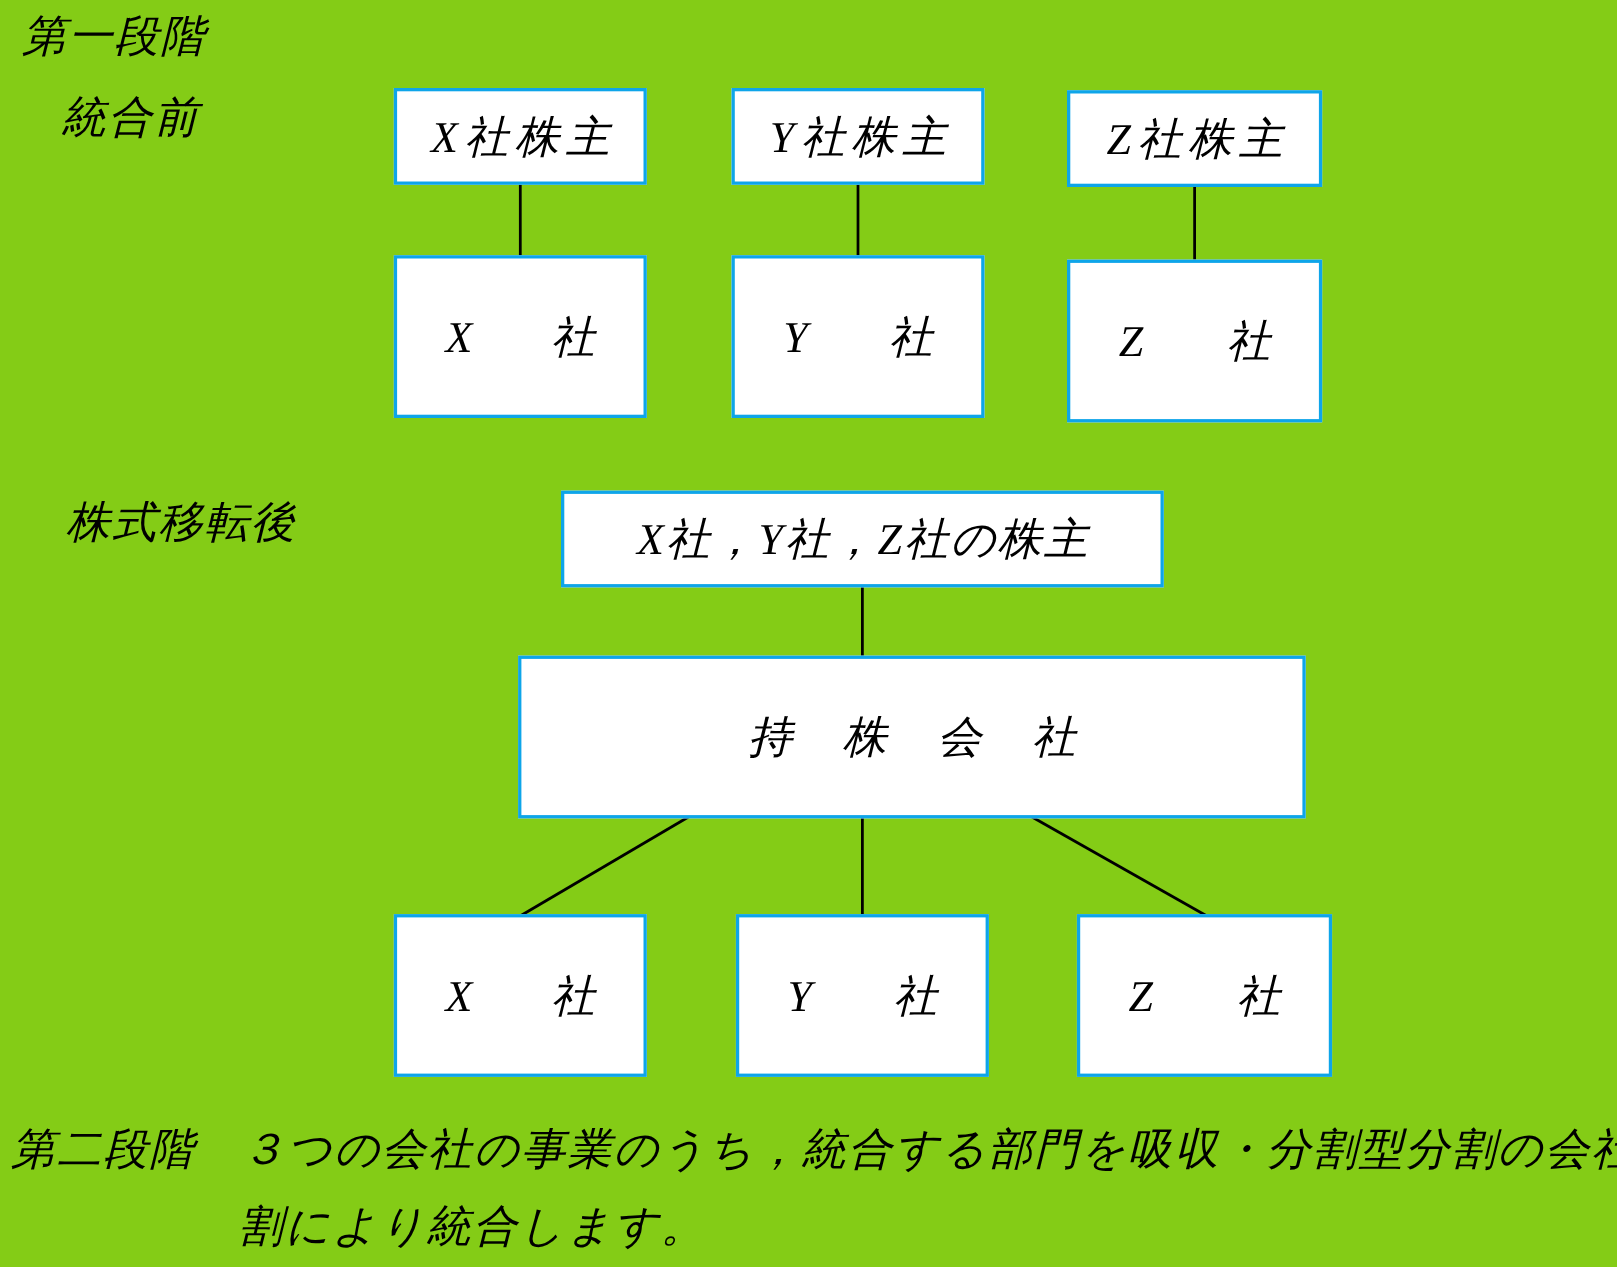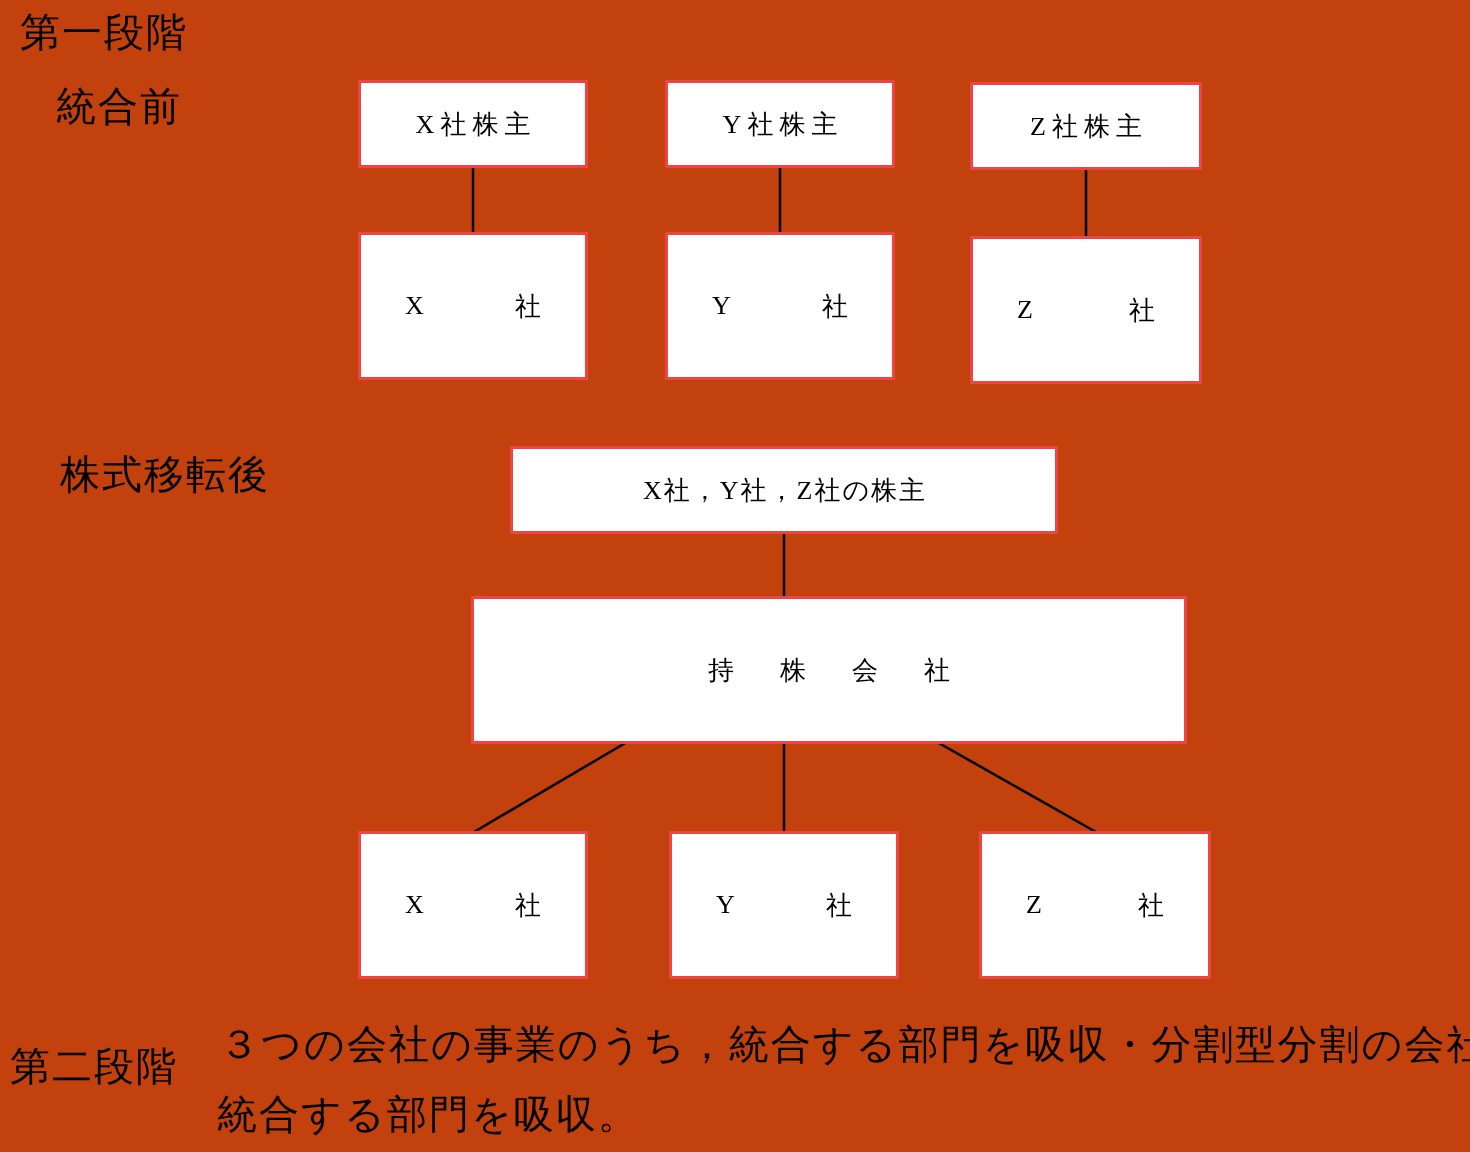--- a/index.html
+++ b/index.html
@@ -4,24 +4,25 @@
 <style>
   html, body {
     margin: 0;
     padding: 0;
     background: #ffffff;
   }
   .canvas {
     position: relative;
     width: 1470px;
     height: 1152px;
-    background: #c2410c;
+    background: #84cc16;
     color: #000000;
     font-family: "Liberation Serif", "DejaVu Serif", serif;
     overflow: hidden;
+    font-style: italic;
   }
   .connectors {
     position: absolute;
     left: 0;
     top: 0;
     width: 1470px;
     height: 1152px;
   }
   .connectors line {
     stroke: #000000;
@@ -30,26 +31,26 @@
   .txt {
     position: absolute;
     font-size: 40px;
     line-height: 1.15;
     white-space: nowrap;
     letter-spacing: 2px;
   }
   .box {
     position: absolute;
     box-sizing: border-box;
-    border: 3px solid #ef4444;
+    border: 3px solid #0ea5e9;
     background: #ffffff;
     display: flex;
     align-items: center;
     justify-content: center;
-    font-size: 26px;
+    font-size: 40px;
     white-space: nowrap;
   }
   .box .gap-label {
     letter-spacing: 6px;
     margin-right: -6px;
   }
   .box.company {
     justify-content: space-between;
     padding: 0 44px;
   }
@@ -120,17 +121,17 @@
   </div>
   <div class="box company" style="left:669px; top:831px; width:230px; height:148px;">
     <span>Y</span>
     <span>社</span>
   </div>
   <div class="box company" style="left:979px; top:831px; width:232px; height:148px;">
     <span>Z</span>
     <span>社</span>
   </div>
 
-  <div class="txt" style="left:10px; top:1044px;text-align:center;">第二段階</div>
+  <div class="txt" style="left:10px; top:1022px;text-align:center;">第二段階</div>
   <div class="txt" style="left:219px; top:1022px;">３つの会社の事業のうち，統合する部門を吸収・分割型分割の会社分</div>
-  <div class="txt" style="left:217px; top:1092px;">統合する部門を吸収。</div>
+  <div class="txt" style="left:217px; top:1092px;">割により統合します。</div>
 
 </div>
 
 </body></html>

